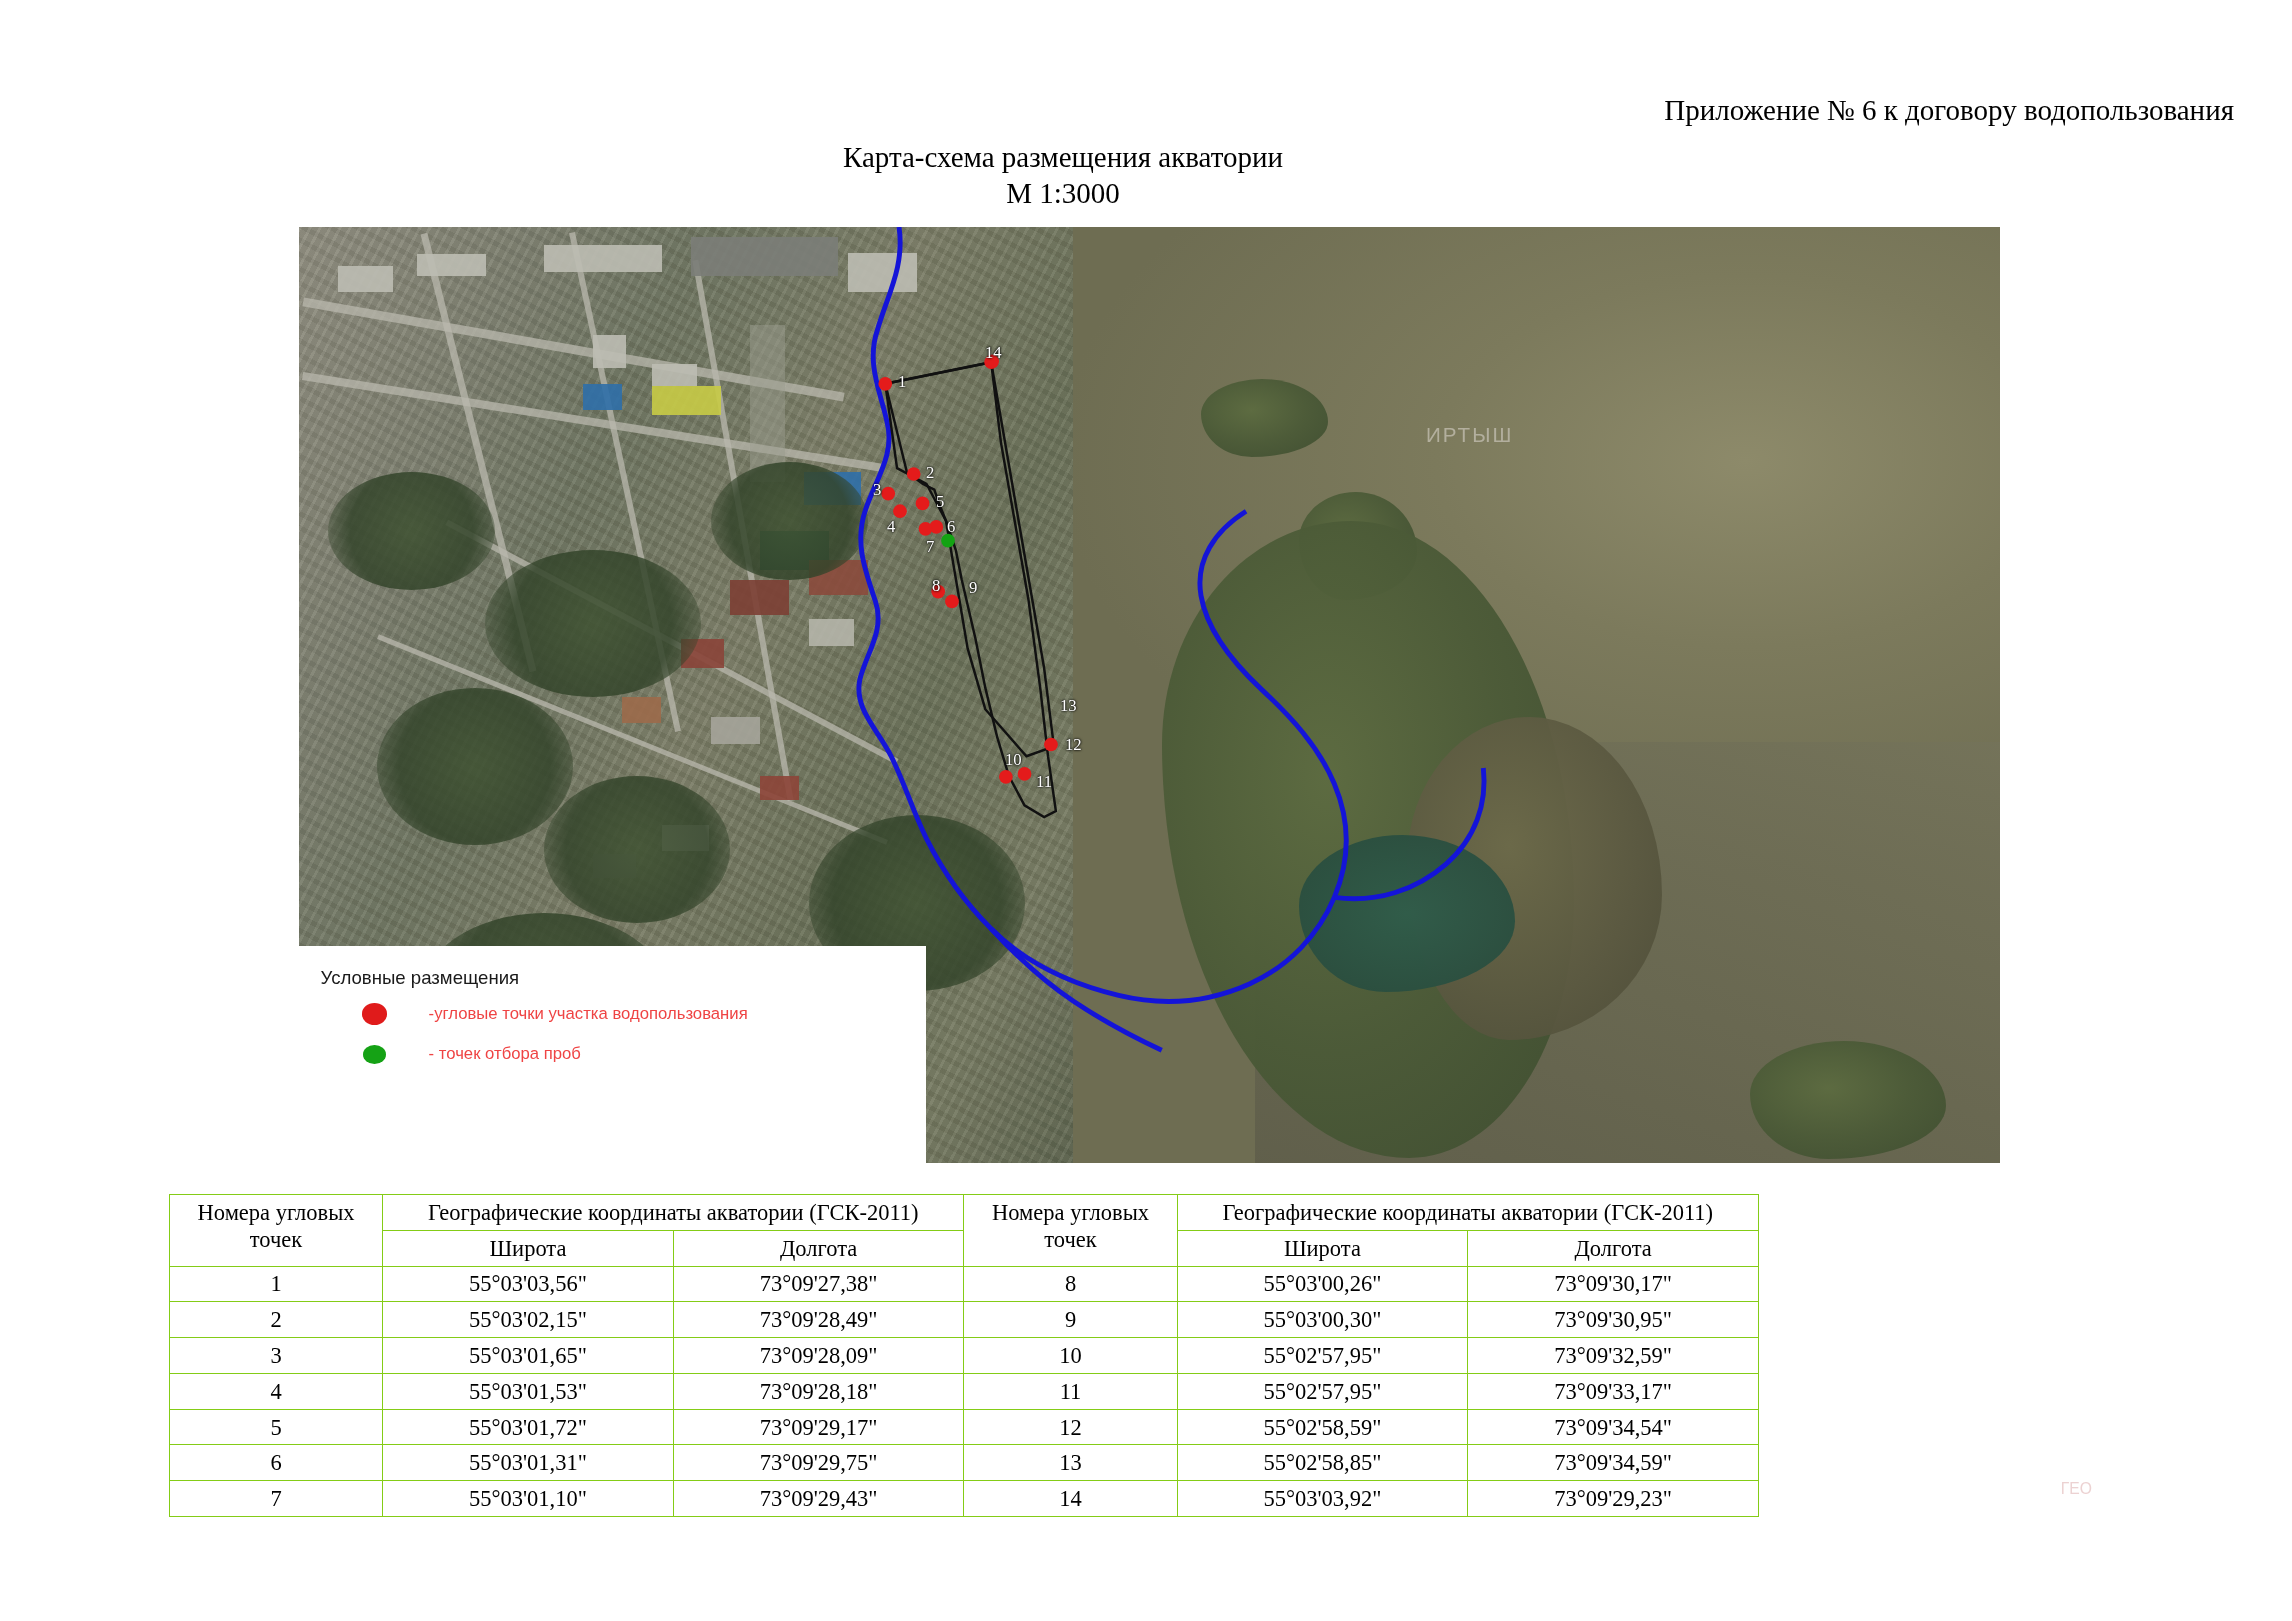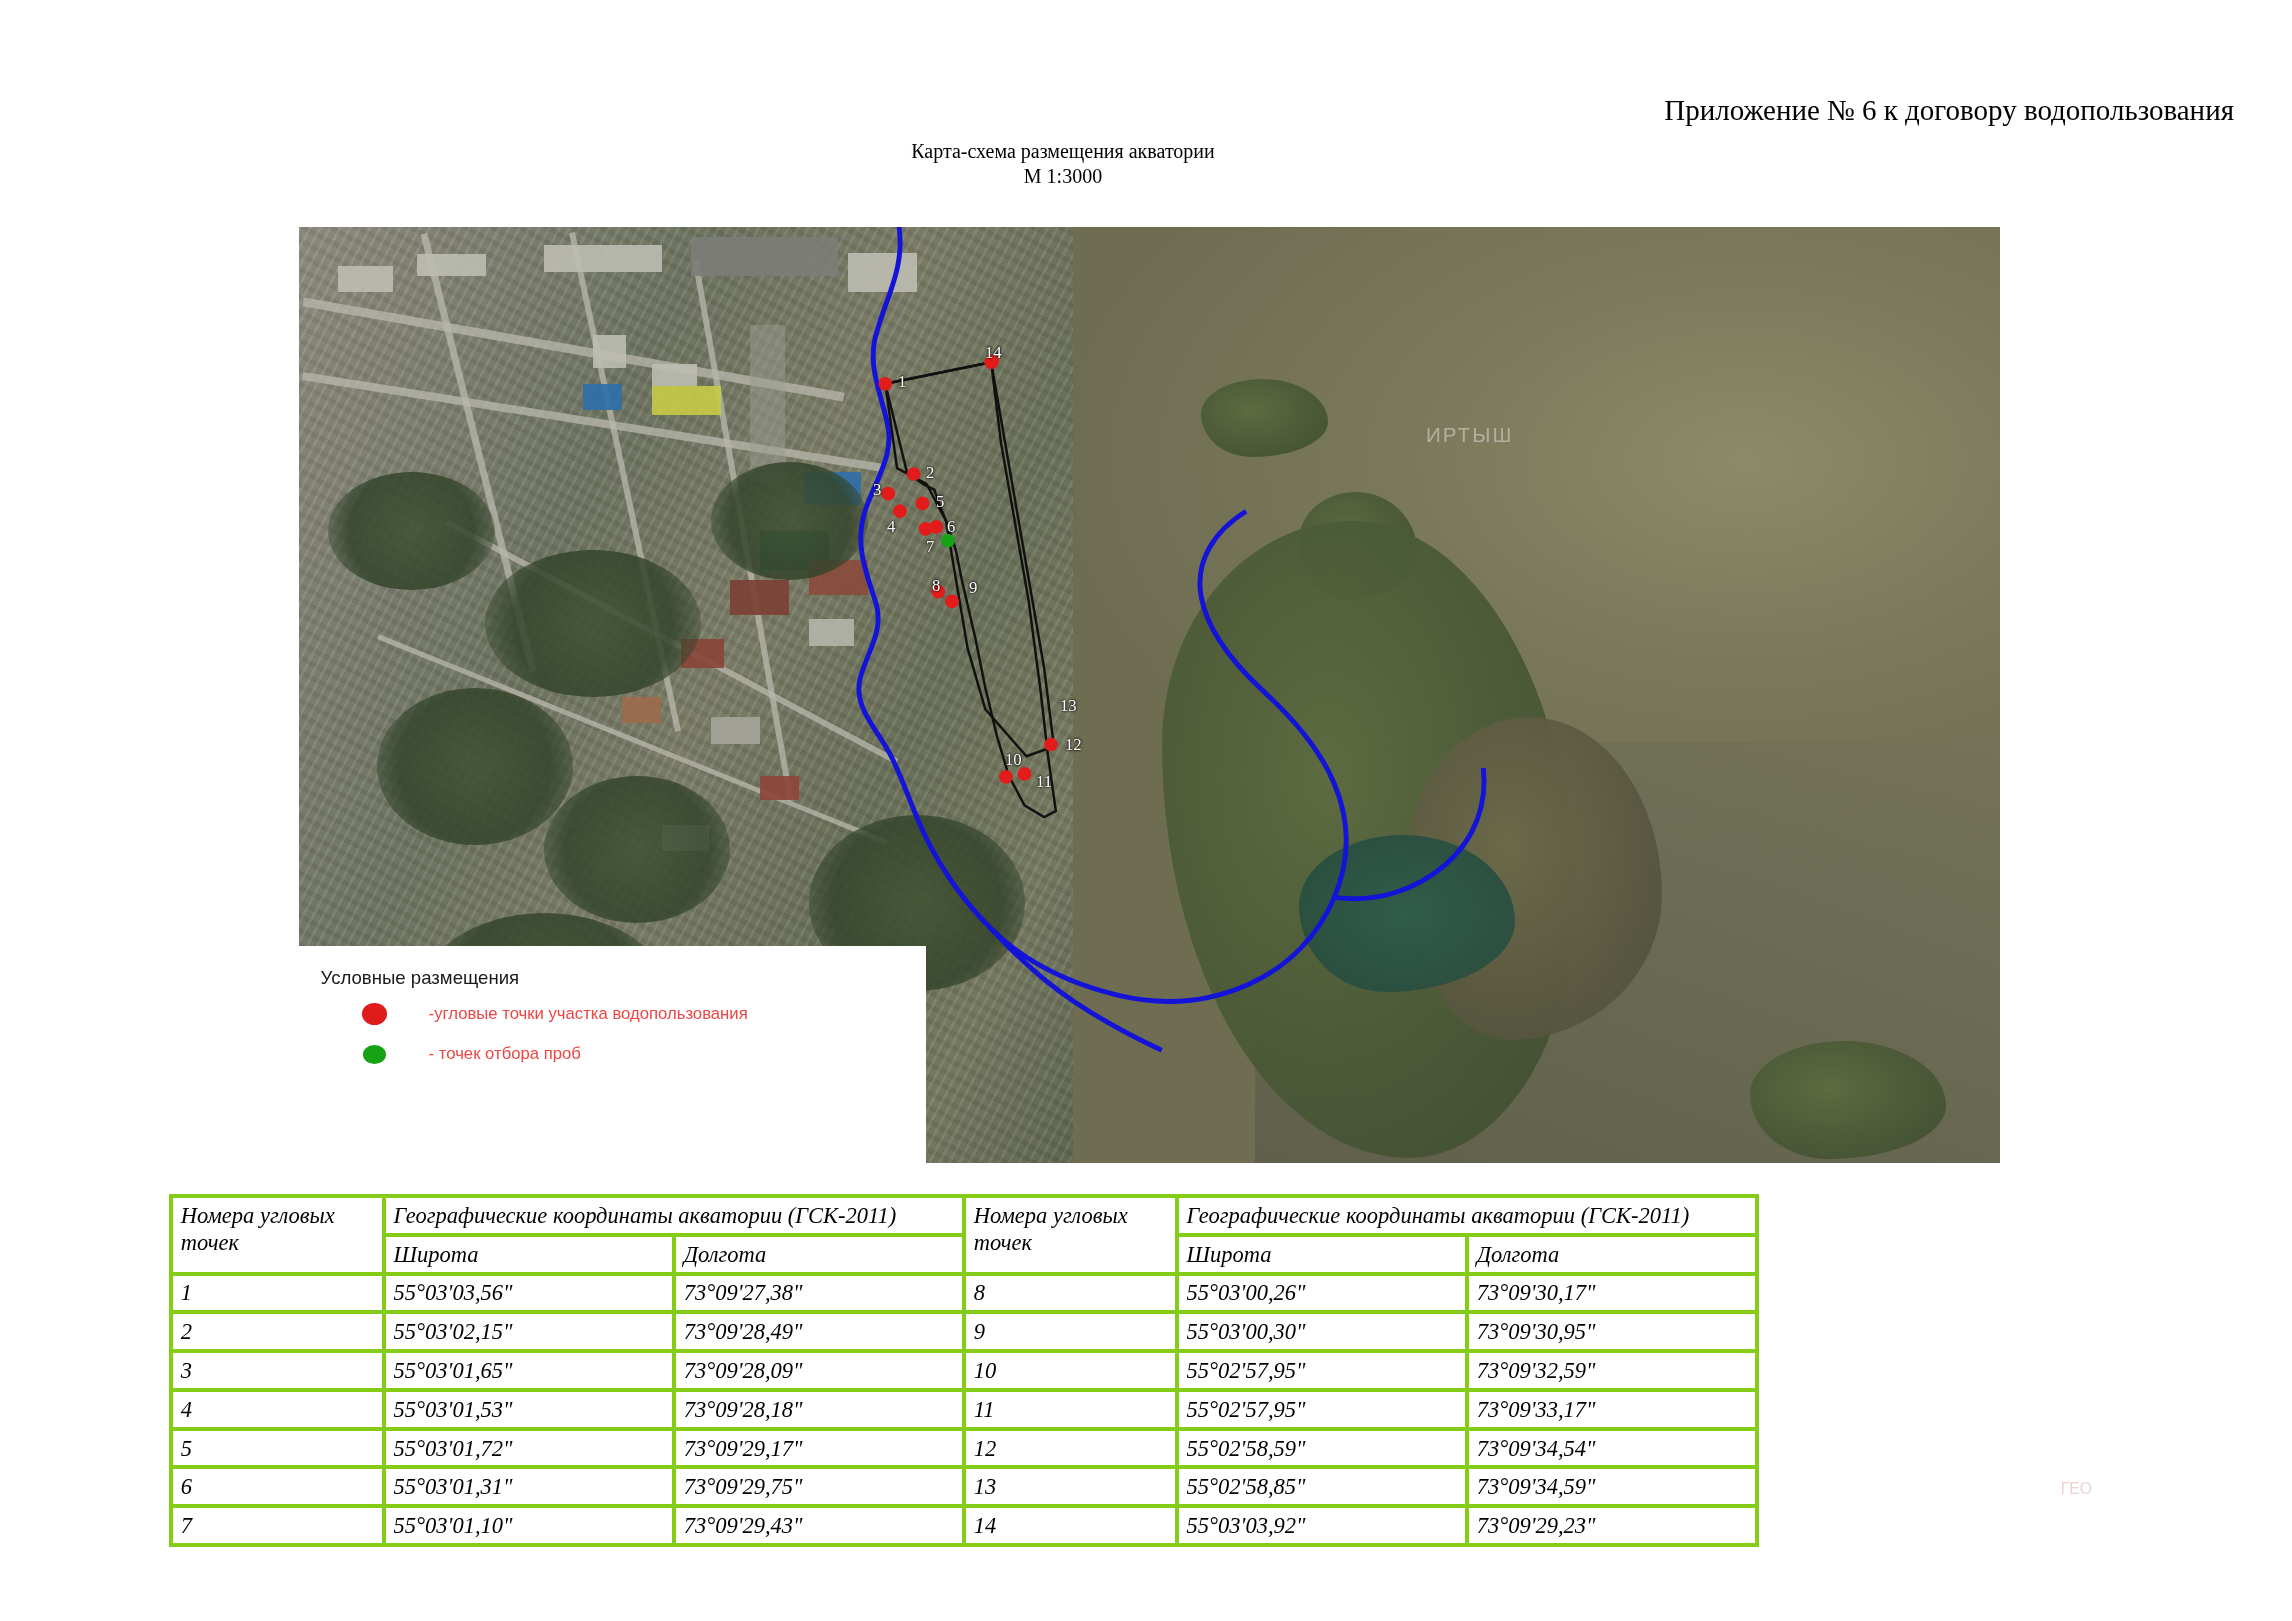--- a/index.html
+++ b/index.html
@@ -23,21 +23,21 @@
     right: 59px;
     font-size: 29px;
     white-space: nowrap;
   }
   .title-block {
     position: absolute;
     top: 139px;
     left: 0;
     width: 2293px;
     text-align: center;
-    font-size: 20px;
+    font-size: 29px;
     line-height: 1.25;
   }
   .title-block .t1 { display: block; margin-left: -167px; }
   .title-block .t2 { display: block; margin-left: -167px; }
 
   
   .map-wrap {
     position: absolute;
     left: 299px;
     top: 227px;
@@ -172,27 +172,26 @@
   .coord-table {
     position:absolute;
     left: 169px;
     top: 1194px;
     width: 1590px;
     border-collapse: collapse;
     font-size: 22.5px;
     font-family:"Liberation Serif", serif;
   }
   .coord-table td, .coord-table th {
-    border: 4px solid #84cc16;
+    border: 1px solid #84cc16;
     padding: 3.9px 7.8px;
     font-weight: normal;
-    text-align: left;
+    text-align: center;
     vertical-align: top;
     line-height: 1.2;
-    font-style: italic;
   }
   .c-num { width: 210px; }
   .c-grp { width: 584px; }
   .c-lat { width: 292px; }
   .c-lon { width: 292px; }
 
   .watermark {
     position:absolute;
     right: 201px;
     top: 1480px;

